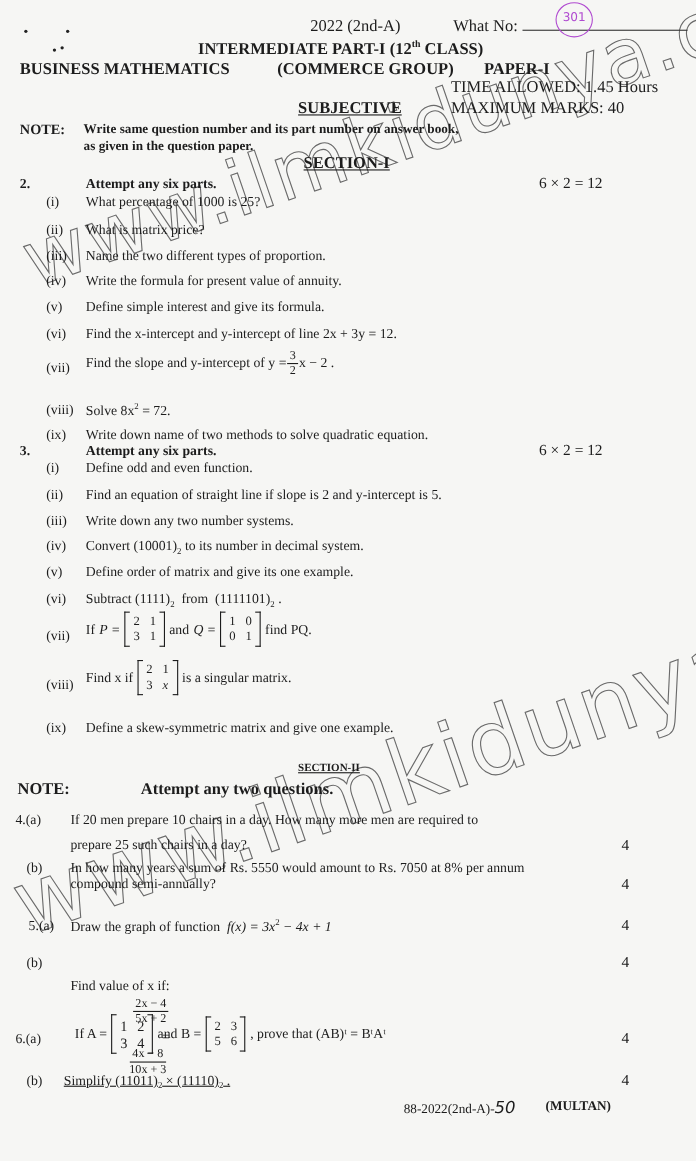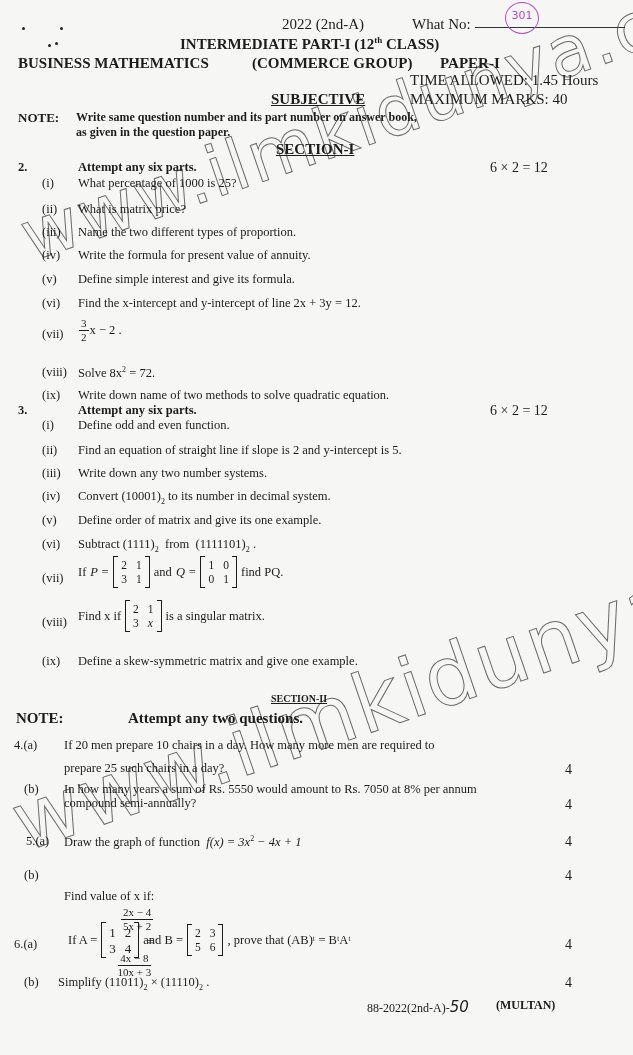--- a/index.html
+++ b/index.html
@@ -79,20 +79,21 @@
 <div class="abs q" style="left:78px; top:248px;">Write the formula for present value of annuity.</div>
 
 <div class="abs num" style="left:42px; top:272px;">(v)</div>
 <div class="abs q" style="left:78px; top:272px;">Define simple interest and give its formula.</div>
 
 <div class="abs num" style="left:42px; top:296px;">(vi)</div>
 <div class="abs q" style="left:78px; top:296px;">Find the x-intercept and y-intercept of line 2x + 3y = 12.</div>
 
 <div class="abs num" style="left:42px; top:327px;">(vii)</div>
 <div class="abs q" style="left:78px; top:318px; display:flex; align-items:center;">
+  <span>Find the slope and y-intercept of y =</span>
   <span class="frac">
       <span class="top">3</span>
       <span class="bot">2</span>
     </span>
   <span>x − 2 .</span>
 </div>
 
 <div class="abs num" style="left:42px; top:365px;">(viii)</div>
 <div class="abs q" style="left:78px; top:365px;"><span>Solve 8x</span><sup style="font-size:8px">2</sup><span> = 72.</span></div>
 
@@ -224,17 +225,17 @@
         <span>5</span>
         <span>6</span>
       </span>
       <span class="br brr"></span>
     </span>
   <span>, prove that (AB)ᵗ = BᵗAᵗ</span>
 </div>
 <div class="abs marks" style="left:565px; top:937px;">4</div>
 
 <div class="abs num" style="left:24px; top:975px;">(b)</div>
-<div class="abs q" style="left:58px; top:975px;"><span>Simplify (11011)</span><sub style="font-size:8px">2</sub><span> × (11110)</span><sub style="font-size:8px">2</sub><span> .</span></div>
+<div class="abs q" style="left:58px; top:975px;text-decoration:underline;"><span>Simplify (11011)</span><sub style="font-size:8px">2</sub><span> × (11110)</span><sub style="font-size:8px">2</sub><span> .</span></div>
 <div class="abs marks" style="left:565px; top:975px;">4</div>
 
 <div class="abs" style="left:367px; top:998px; font-size:12px;"><span>88-2022(2nd-A)-</span><span class="it" style="font-size:15px; font-family:'DejaVu Sans', sans-serif;text-align:center;">50</span></div>
 <div class="abs b" style="left:496px; top:998px; font-size:12px;">(MULTAN)</div>
 
 </body></html>

